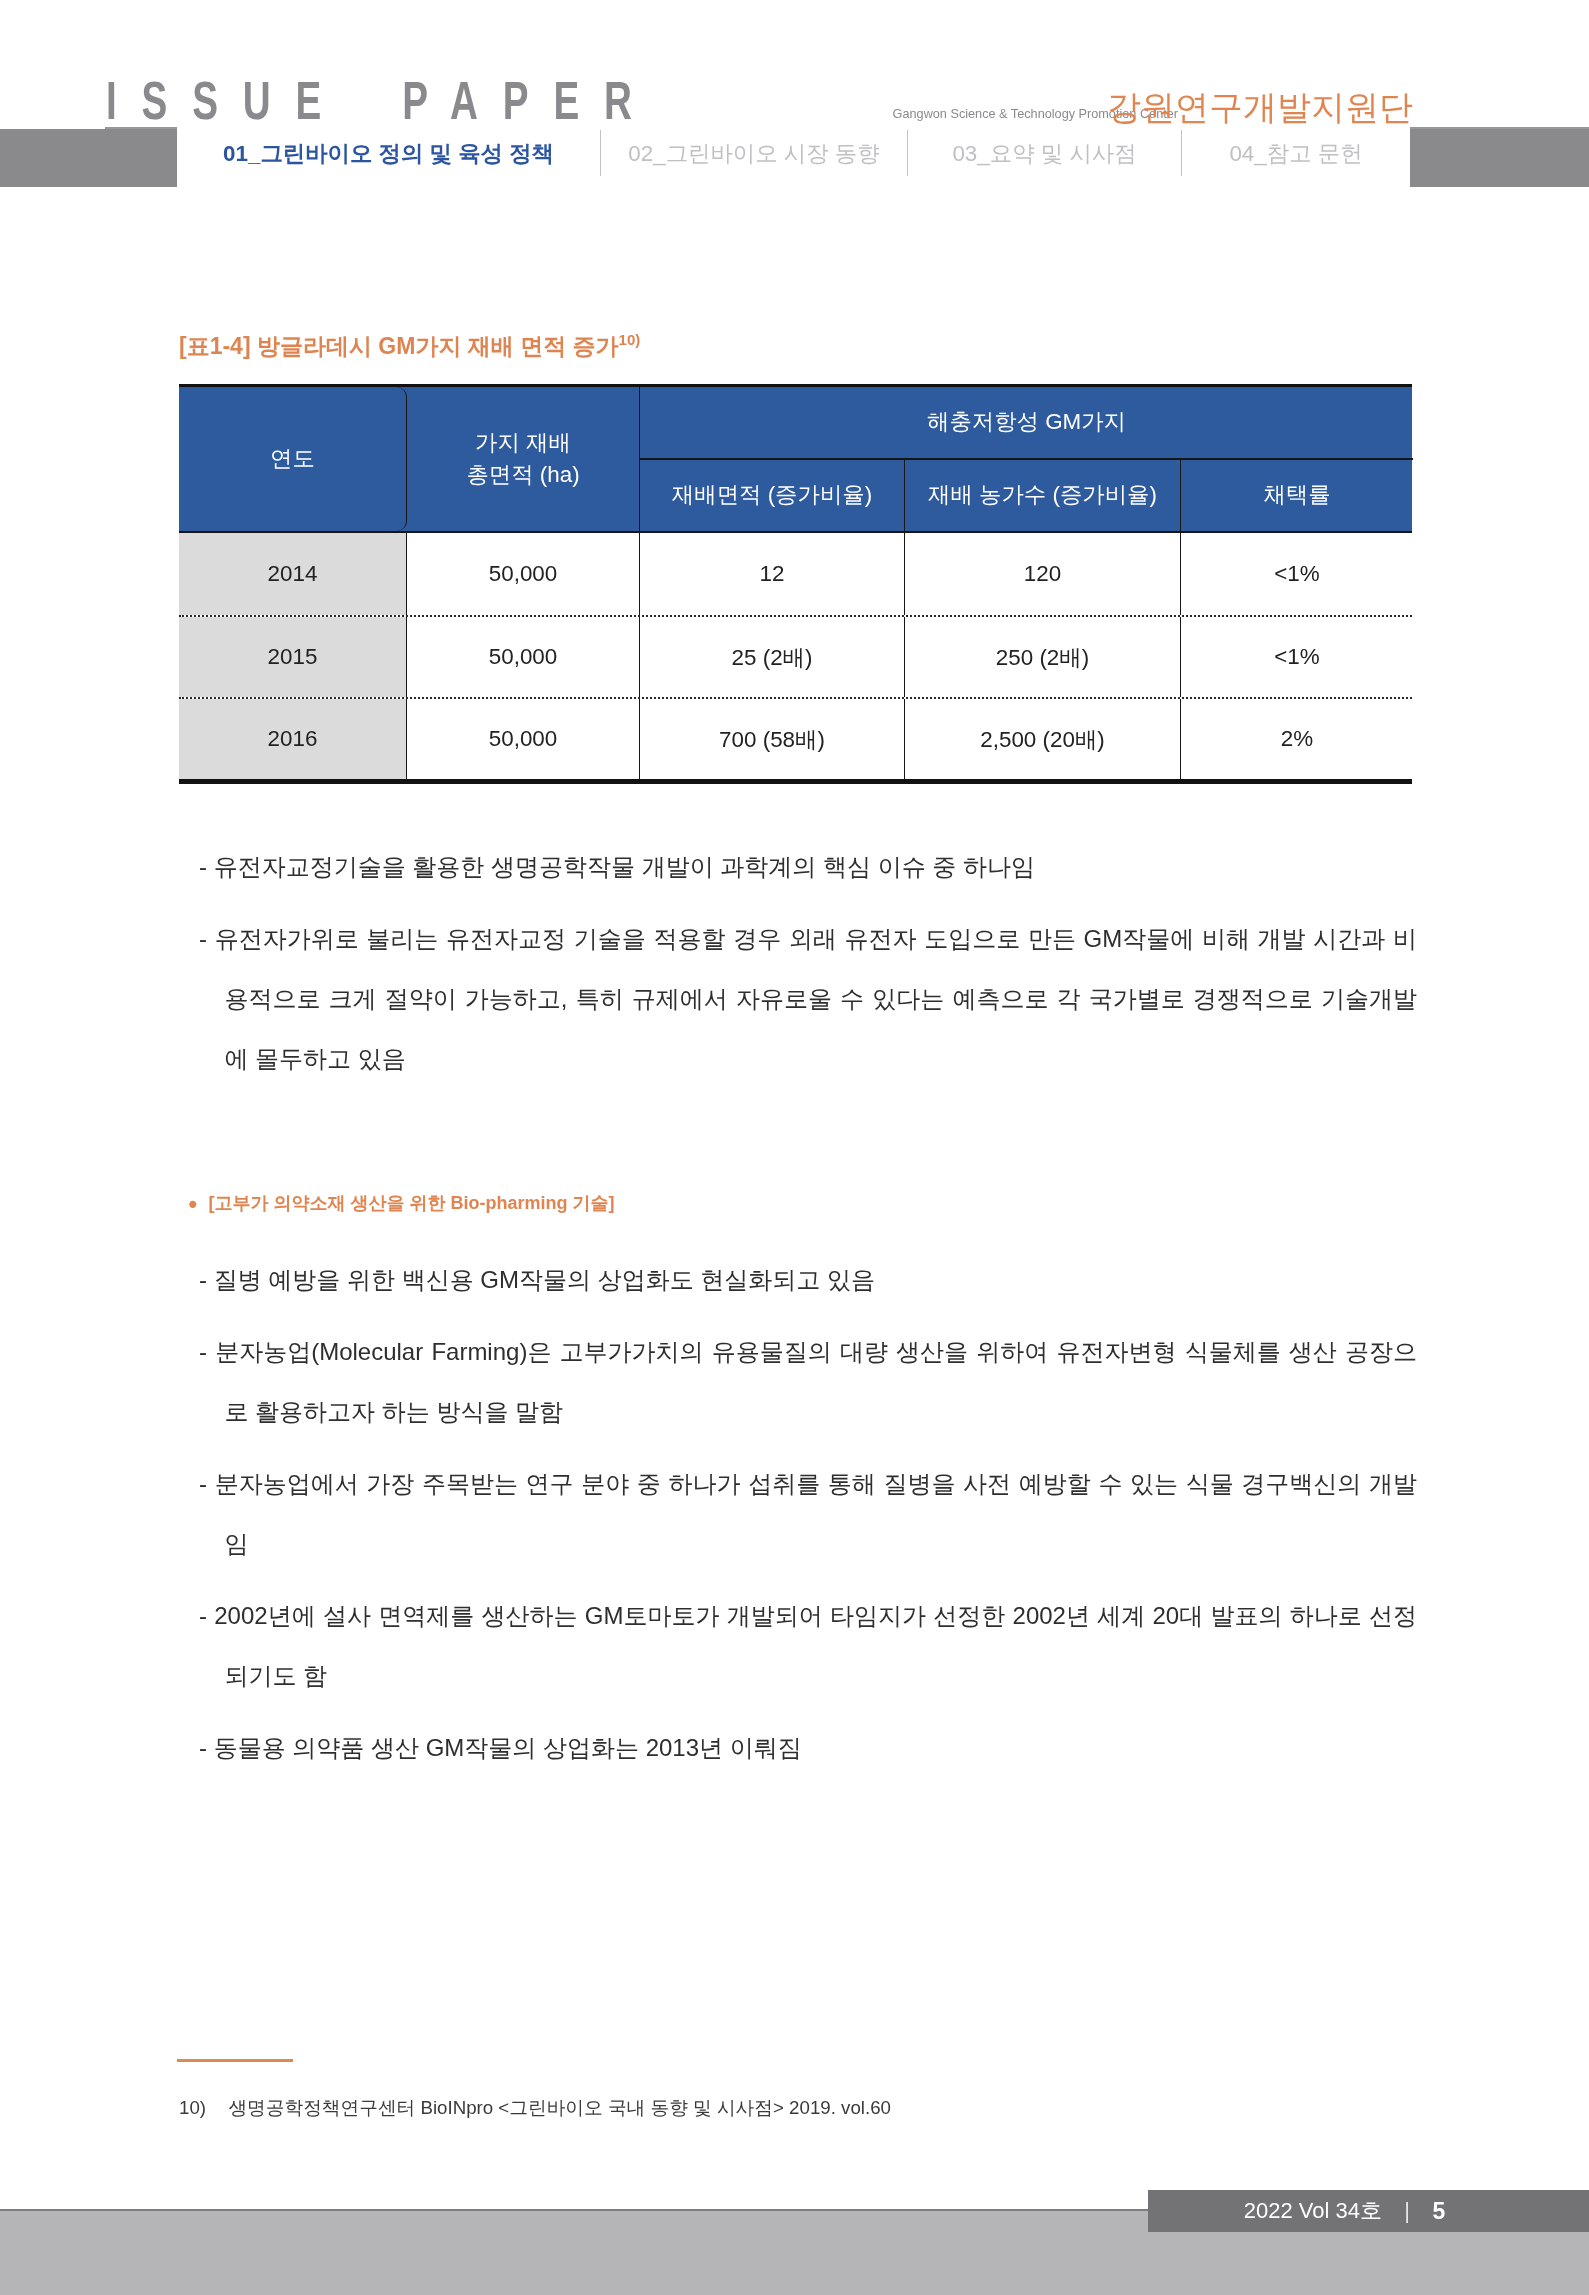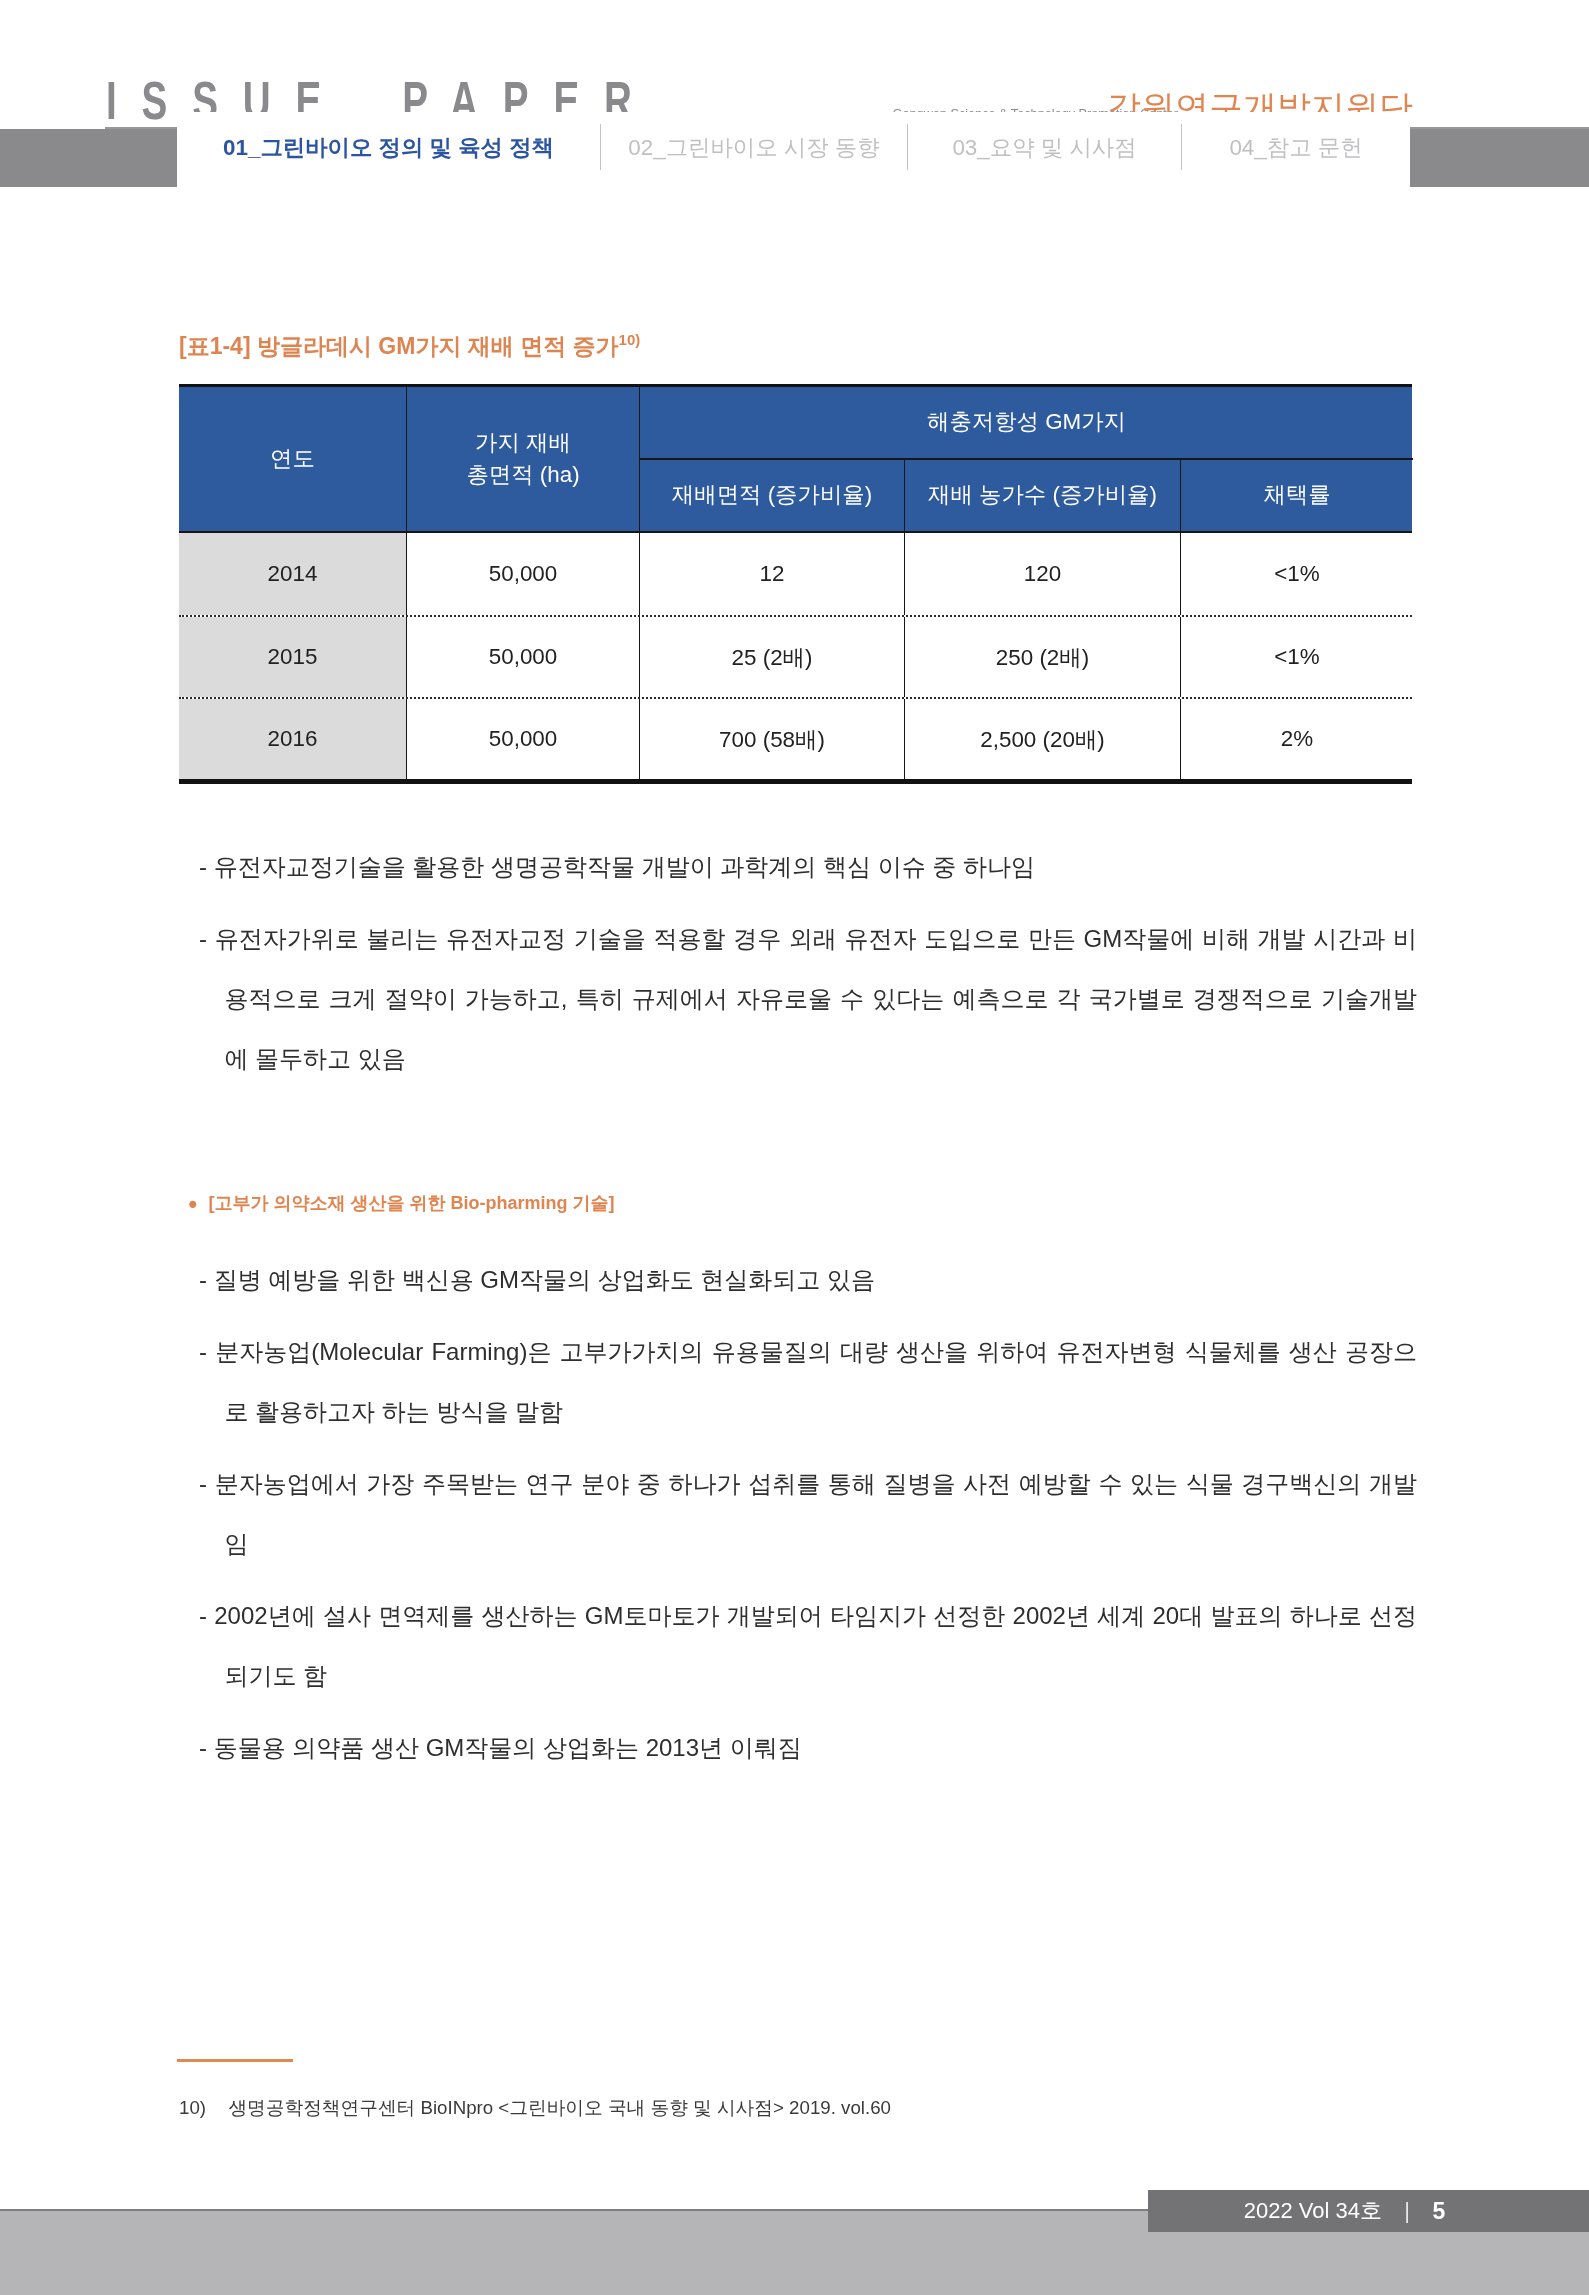--- a/index.html
+++ b/index.html
@@ -10,39 +10,39 @@
   
   .issue-title { position:absolute; left:106px; top:84px; color:#8a8a8e;
     font-size:42px; font-weight:700; letter-spacing:27px; word-spacing:22.4px;
     transform:scale(0.92,1.28); transform-origin:left bottom; white-space:nowrap; }
   .org-en { position:absolute; right:411px; top:107px; font-size:12.7px; color:#8a8a8e; }
   .org-kr { position:absolute; right:176px; top:85px; font-size:34px; font-weight:400; color:#e08550; }
   .header-rule { position:absolute; left:105px; right:0; top:127px; height:2.2px; background:#98989b; }
   .band { position:absolute; top:129px; height:58px; background:#8a8a8d; }
   .band-left { left:0; width:177px; }
   .band-right { left:1410px; right:0; }
-  .nav { position:absolute; left:177px; top:112px; width:1233px; height:58px;
-         display:flex; align-items:flex-end; background:#ffffff; }
+  .nav { position:absolute; left:177px; top:124px; width:1233px; height:58px;
+         display:flex; align-items:center; background:#ffffff; }
   .nav .tab { display:flex; align-items:center; justify-content:center;
               height:46px; font-size:22.4px; color:#c0c0c3; white-space:nowrap; }
   .nav .tab.t1 { width:423px; color:#2b55a0; font-weight:700; }
   .nav .tab.t2 { width:307px; border-left:1.5px solid #c3c3c6; }
   .nav .tab.t3 { width:274px; border-left:1.5px solid #c3c3c6; }
   .nav .tab.t4 { width:229px; border-left:1.5px solid #c3c3c6; }
 
   
   .tbl-caption { position:absolute; left:179px; top:331px; font-size:23px; font-weight:700; color:#de8450; }
   .tbl-caption sup { font-size:15px; font-weight:700; }
   .tbl { position:absolute; left:179px; top:384px; width:1233px;
          border-top:3.7px solid #121212; border-bottom:5.2px solid #121212; }
   .tbl-header { display:grid; grid-template-columns:228px 233px 265px 276px 232px;
                 grid-template-rows:73px 71px; background:#2e5a9e; }
   .hcell { display:flex; align-items:center; justify-content:center; color:#ffffff;
            font-size:22.4px; text-align:center; white-space:pre-line; line-height:1.45; }
-  .h-year  { grid-column:1; grid-row:1/3; border-right:1.5px solid #161616; }
+  .h-year  { grid-column:1; grid-row:1/3; border-right:1.5px solid #161616;border-radius:10px; }
   .h-area  { grid-column:2; grid-row:1/3; border-right:1.5px solid #161616; }
   .h-group { grid-column:3/6; grid-row:1; border-bottom:2.2px solid #161616; }
   .h-sub1  { grid-column:3; grid-row:2; border-right:1.5px solid #161616; }
   .h-sub2  { grid-column:4; grid-row:2; border-right:1.5px solid #161616; }
   .h-sub3  { grid-column:5; grid-row:2; }
   .tbl-body { border-top:2.2px solid #161616; }
   .trow { display:grid; grid-template-columns:228px 233px 265px 276px 232px; height:82px; }
   .trow + .trow { border-top:2.2px dotted #2a2a2a; }
   .tcell { display:flex; align-items:center; justify-content:center;
            font-size:22.4px; color:#222; background:#fff; }

